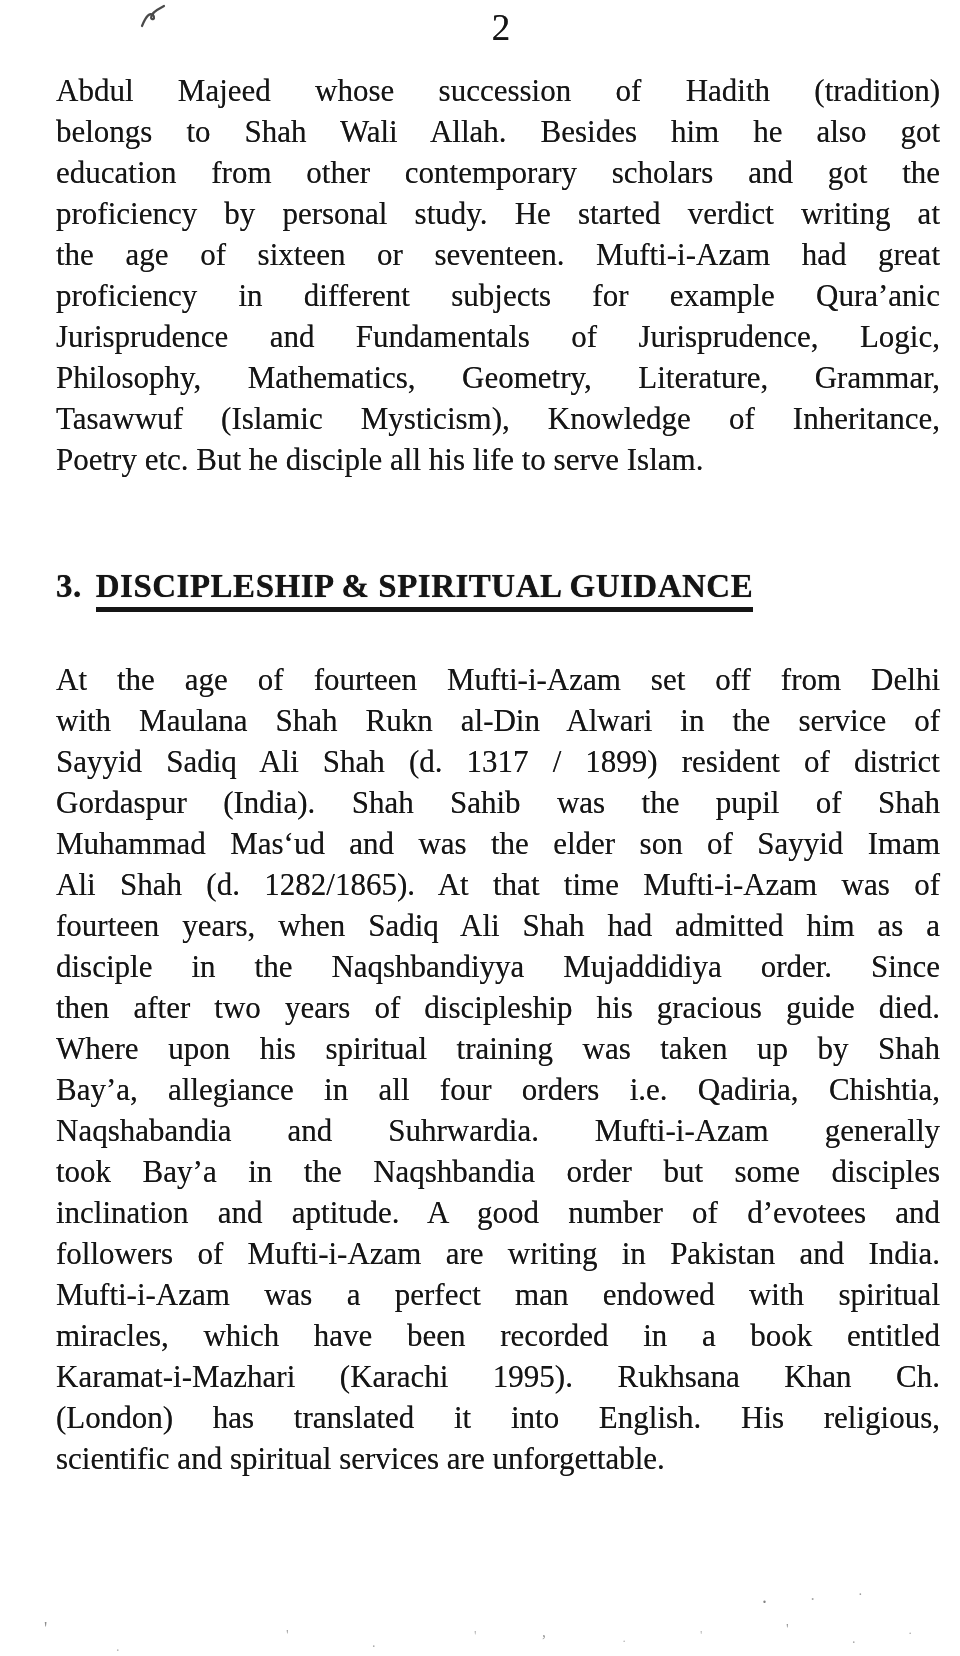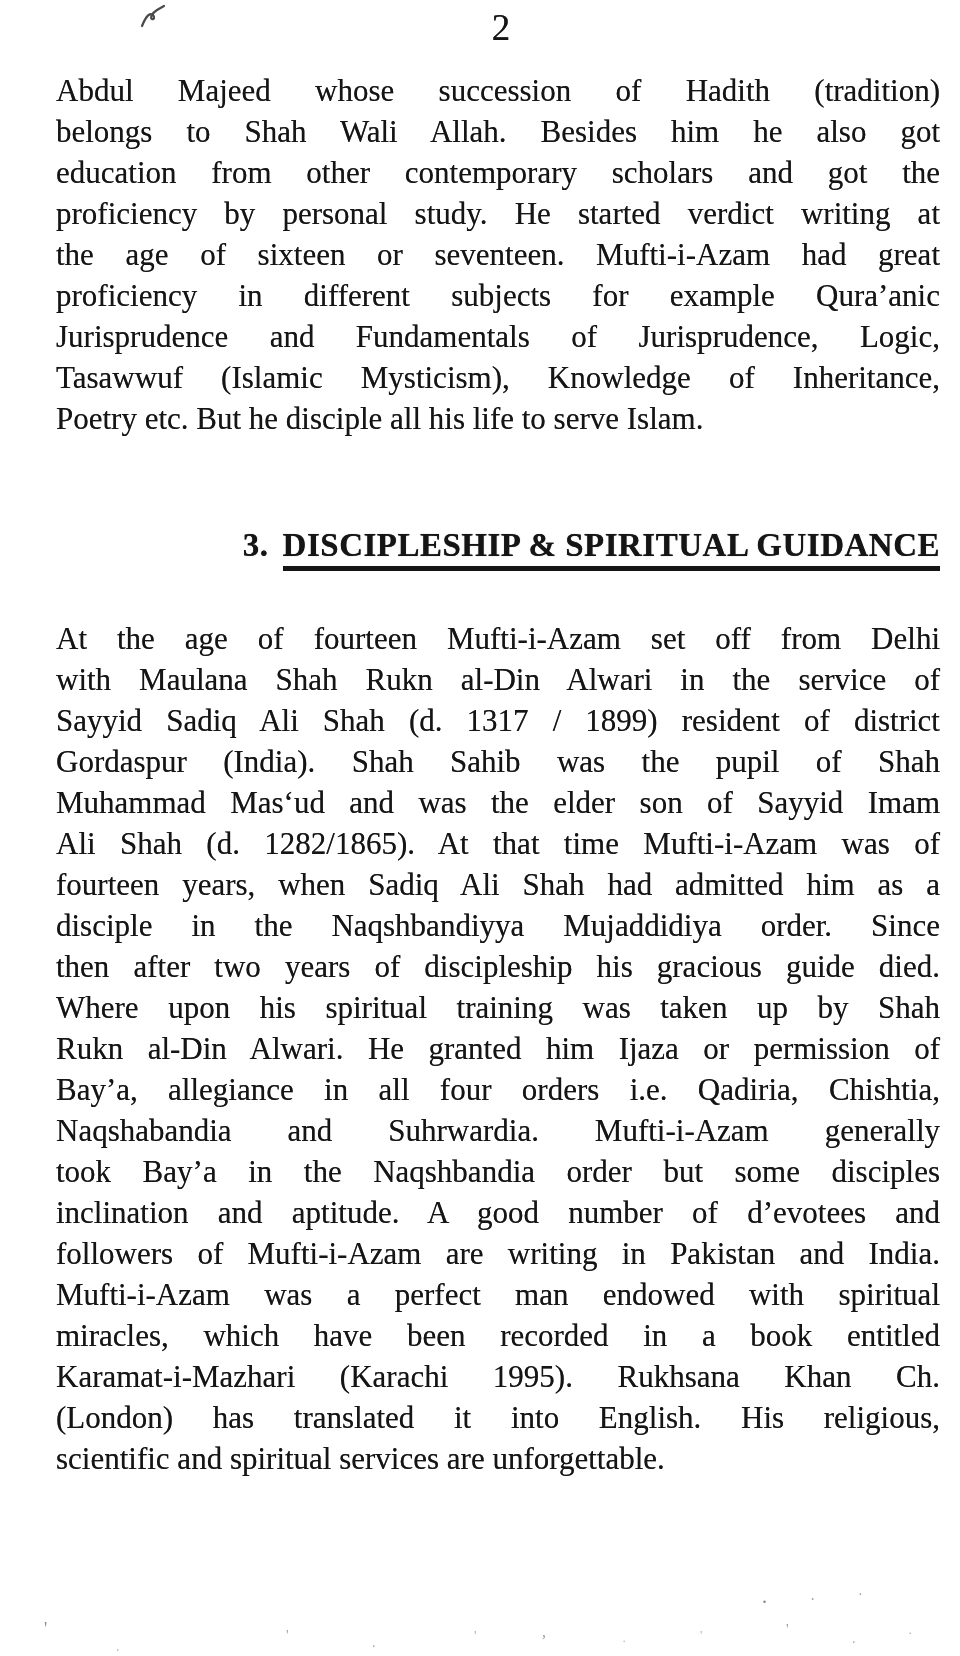--- a/index.html
+++ b/index.html
@@ -22,21 +22,20 @@
   .para {
     font-size:31px; line-height:41px;
     text-shadow:0 0 0.6px rgba(10,10,10,0.65);
   }
   .tline { text-align:justify; text-align-last:justify; -moz-text-align-last:justify; }
   .tline.tlast { text-align-last:left; -moz-text-align-last:left; }
   .heading {
     margin:88px 0 54px 0;
     font-size:33px; font-weight:bold; letter-spacing:0.5px;
     text-shadow:0 0 0.7px rgba(10,10,10,0.8);
-    text-align:right;
   }
   .hnum { margin-right:14px; }
   .htitle { border-bottom:5px solid #151515; padding-bottom:3px; }
   .noise { position:absolute; left:0; top:0; width:100%; height:100%; pointer-events:none; }
   .speck { position:absolute; color:#1d1d1d; line-height:1; }
 </style>
 </head>
 <body>
 
 <div class="page">
@@ -50,40 +49,40 @@
   <div class="content">
 
     <div class="para">
         <div class="tline">Abdul Majeed whose succession of Hadith (tradition)</div>
         <div class="tline">belongs to Shah Wali Allah. Besides him he also got</div>
         <div class="tline">education from other contemporary scholars and got the</div>
         <div class="tline">proficiency by personal study. He started verdict writing at</div>
         <div class="tline">the age of sixteen or seventeen. Mufti-i-Azam had great</div>
         <div class="tline">proficiency in different subjects for example Qura’anic</div>
         <div class="tline">Jurisprudence and Fundamentals of Jurisprudence, Logic,</div>
+        <div class="tline">Philosophy, Mathematics, Geometry, Literature, Grammar,</div>
         <div class="tline">Tasawwuf (Islamic Mysticism), Knowledge of Inheritance,</div>
         <div class="tline tlast">Poetry etc. But he disciple all his life to serve Islam.</div>
       </div>
 
     <h2 class="heading">
       <span class="hnum">3.</span><span class="htitle">DISCIPLESHIP &amp; SPIRITUAL GUIDANCE</span>
     </h2>
 
     <div class="para">
         <div class="tline">At the age of fourteen Mufti-i-Azam set off from Delhi</div>
         <div class="tline">with Maulana Shah Rukn al-Din Alwari in the service of</div>
         <div class="tline">Sayyid Sadiq Ali Shah (d. 1317 / 1899) resident of district</div>
         <div class="tline">Gordaspur (India). Shah Sahib was the pupil of Shah</div>
         <div class="tline">Muhammad Mas‘ud and was the elder son of Sayyid Imam</div>
         <div class="tline">Ali Shah (d. 1282/1865). At that time Mufti-i-Azam was of</div>
         <div class="tline">fourteen years, when Sadiq Ali Shah had admitted him as a</div>
         <div class="tline">disciple in the Naqshbandiyya Mujaddidiya order. Since</div>
         <div class="tline">then after two years of discipleship his gracious guide died.</div>
         <div class="tline">Where upon his spiritual training was taken up by Shah</div>
-        <div class="tline">Rukn al-Din Alwari. He granted him Ijaza or permission of</div>
         <div class="tline">Bay’a, allegiance in all four orders i.e. Qadiria, Chishtia,</div>
         <div class="tline">Naqshabandia and Suhrwardia. Mufti-i-Azam generally</div>
         <div class="tline">took Bay’a in the Naqshbandia order but some disciples</div>
         <div class="tline">inclination and aptitude. A good number of d’evotees and</div>
         <div class="tline">followers of Mufti-i-Azam are writing in Pakistan and India.</div>
         <div class="tline">Mufti-i-Azam was a perfect man endowed with spiritual</div>
         <div class="tline">miracles, which have been recorded in a book entitled</div>
         <div class="tline">Karamat-i-Mazhari (Karachi 1995). Rukhsana Khan Ch.</div>
         <div class="tline">(London) has translated it into English. His religious,</div>
         <div class="tline tlast">scientific and spiritual services are unforgettable.</div>

